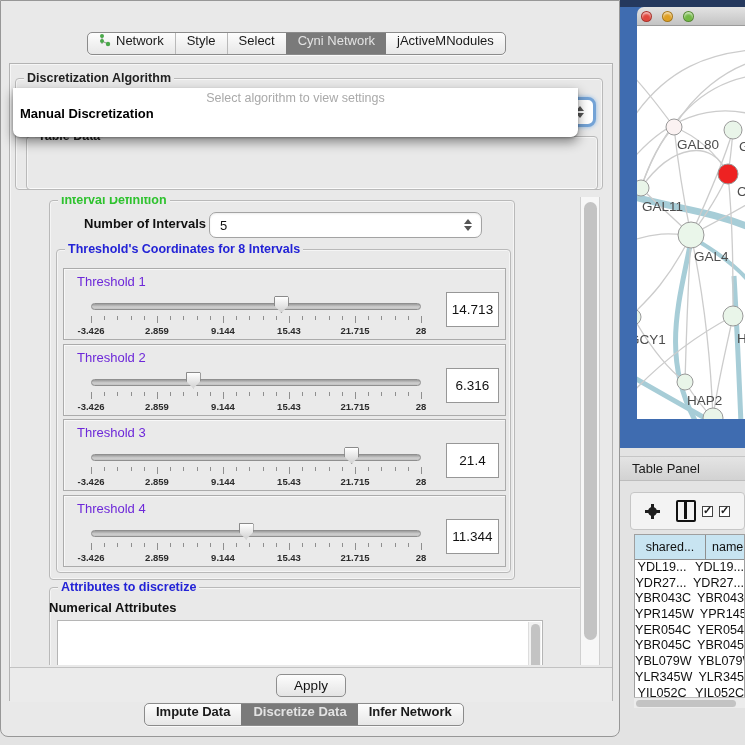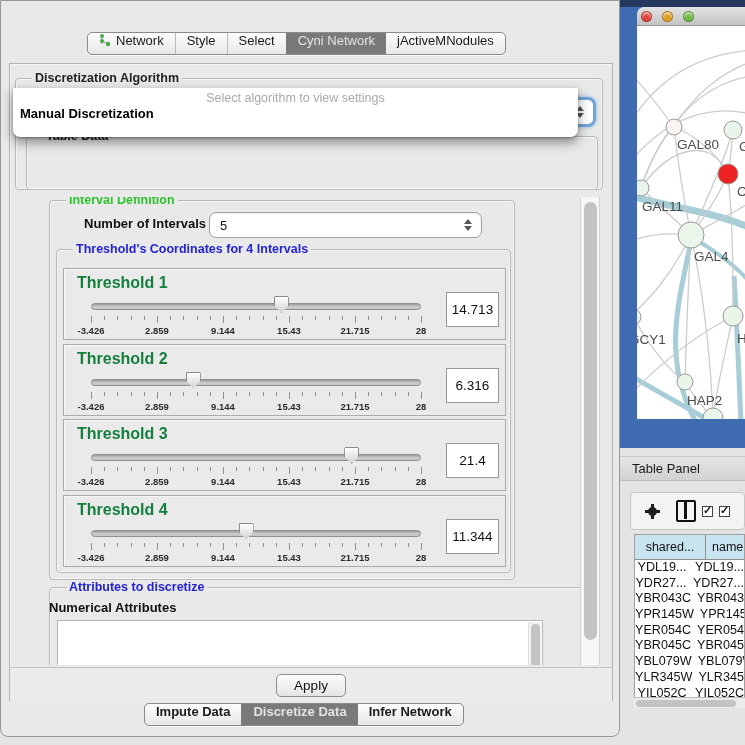--- a/index.html
+++ b/index.html
@@ -27,21 +27,21 @@
   #top-tabs{left:86px;top:31px;}
   #bottom-tabs{left:143px;top:702px;}
   #bottom-tabs .tab{font-weight:600;}
 
   
   .content{position:absolute;left:8px;top:62px;width:604px;height:638px;background:#e9e9e9;
            border:1px solid #b3b3b3;box-shadow:inset 1px 1px 0 #f6f6f6;}
 
   .group{position:absolute;border:1px solid #b9b9b9;border-radius:4px;
          box-shadow:inset 0 0 0 1px rgba(255,255,255,.55);}
-  .gtitle{position:absolute;top:-8px;left:16px;background:#e9e9e9;padding:0 3px;font-size:12.5px;
+  .gtitle{position:absolute;top:-8px;left:8px;background:#e9e9e9;padding:0 3px;font-size:12.5px;
           font-weight:600;color:#222;white-space:nowrap;}
   .gtitle.green{color:#2ec22e;}
   .gtitle.blue{color:#2323d6;}
 
   
   .combo{position:absolute;background:#fff;border:1px solid #a3a3a3;border-radius:7px;
          display:flex;align-items:center;font-size:13px;color:#111;padding-left:10px;
          box-shadow:inset 0 1px 2px rgba(0,0,0,.08);}
   .stepper{position:absolute;right:9px;top:50%;transform:translateY(-50%);display:flex;flex-direction:column;gap:2px;}
   .stepper i{display:block;width:0;height:0;border-left:4px solid transparent;border-right:4px solid transparent;}
@@ -53,21 +53,21 @@
 
   
   .viewport{position:absolute;left:5px;top:133px;width:565px;height:468px;overflow:hidden;}
   .vscroll{position:absolute;left:570px;top:133px;width:20px;height:468px;background:#f7f7f7;
            border-left:1px solid #d0d0d0;border-right:1px solid #d0d0d0;}
   .vscroll .thumb{position:absolute;left:3px;top:5px;width:13px;height:438px;border-radius:7px;background:#c3c3c3;}
 
   
   .thr-panel{position:absolute;left:6px;width:443px;height:72px;background:#eaeaea;
              border:1px solid #ababab;box-shadow:inset 1px 1px 0 #f8f8f8;}
-  .thr-label{position:absolute;left:13px;top:5px;font-size:16px;font-weight:bold;color:#15803d;}
+  .thr-label{position:absolute;left:13px;top:5px;font-size:13px;font-weight:normal;color:#6d28d9;}
   .slider-track{position:absolute;left:27px;top:34px;width:330px;height:7px;border-radius:4px;
                 border:1px solid #8f8f8f;background:linear-gradient(#9b9b9b,#cfcfcf 60%,#c2c2c2);}
   .slider-thumb{position:absolute;top:27px;width:15px;height:17px;
                 background:linear-gradient(#ffffff,#d2d2d2);border:1px solid #8a8a8a;
                 clip-path:polygon(8% 0%,92% 0%,100% 10%,100% 55%,50% 100%,0% 55%,0% 10%);}
   .tick{position:absolute;top:47px;width:1px;height:4px;background:#8f8f8f;}
   .tick.major{height:7px;}
   .tick-label{position:absolute;top:56px;transform:translateX(-50%);font-size:9.5px;font-weight:bold;color:#2b2b2b;}
   .value-box{position:absolute;left:382px;top:23px;width:53px;height:35px;background:#fff;
              border:1px solid #979797;display:flex;align-items:center;justify-content:center;
@@ -171,21 +171,21 @@
       <span class="bold13" style="left:69px;top:19px;">Number of Intervals</span>
       <div class="combo" style="left:194px;top:15px;width:273px;height:26px;">
         <span>5</span>
         <span class="stepper">
             <i class="up"></i>
             <i class="dn"></i>
           </span>
       </div>
 
       <div class="group" id="thr-group" style="left:41px;top:52px;width:455px;height:324px;">
-        <span class="gtitle blue">Threshold's Coordinates for 4 Intervals</span>
+        <span class="gtitle blue">Threshold's Coordinates for 8 Intervals</span>
       <div class="thr-panel" style="top: 18px;">
             <div class="thr-label">Threshold 1</div>
             <div class="slider-track"></div>
             <div class="slider-thumb" style="left: 209.91px;"></div>
             <span class="tick major" style="left: 27px;"></span>
             <span class="tick-label" style="left: 27px;">-3.426</span>
             <span class="tick" style="left: 40.2px;"></span>
             <span class="tick" style="left: 53.4px;"></span>
             <span class="tick" style="left: 66.6px;"></span>
             <span class="tick" style="left: 79.8px;"></span>

